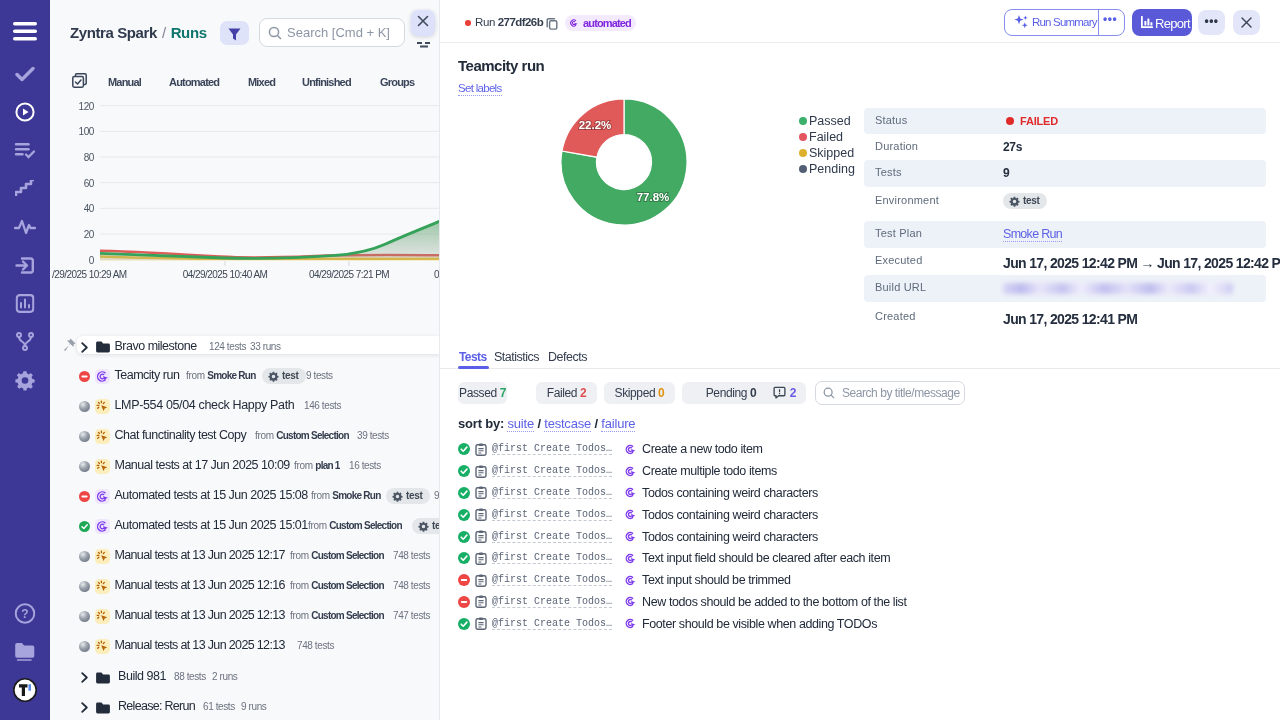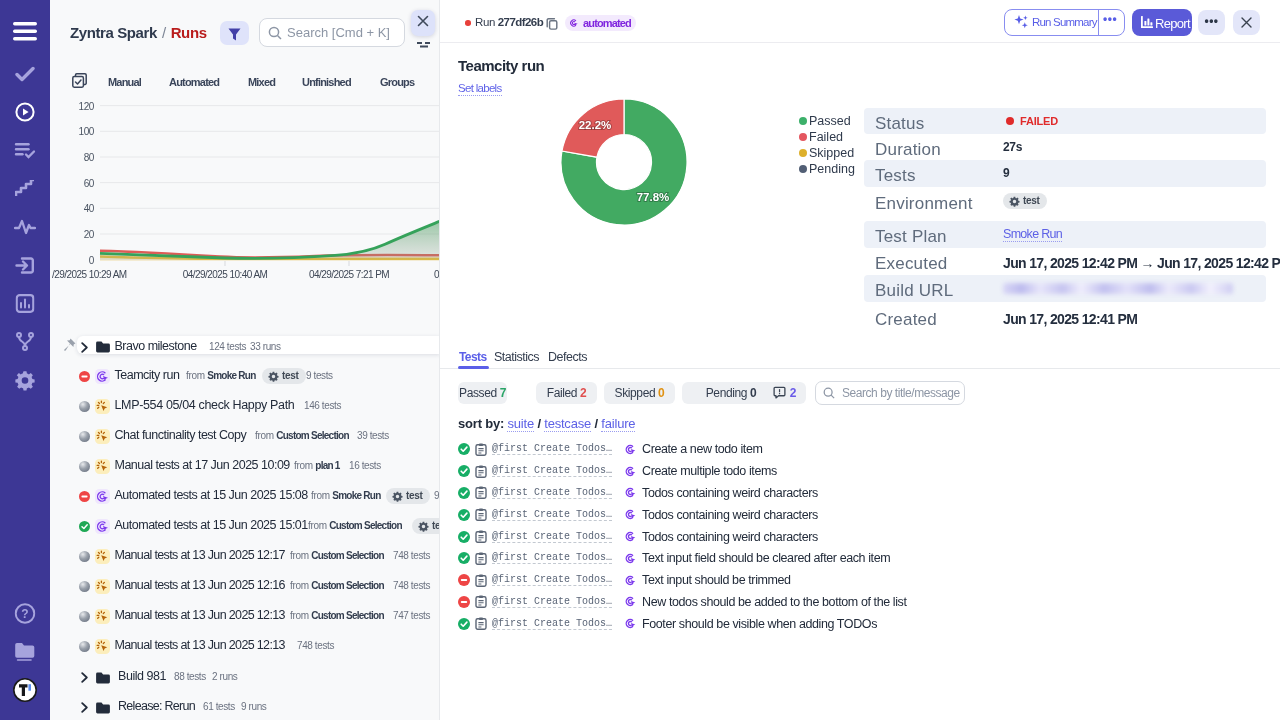--- a/index.html
+++ b/index.html
@@ -23,21 +23,21 @@
 .rfrom b { color:#333d4e; font-size:10px; letter-spacing:-0.75px; }
 .rmeta { position:absolute; font-size:10px; color:#6b7280; white-space:nowrap; letter-spacing:-0.4px; }
 .envchip { position:absolute; height:16px; background:#e4e7ea; border-radius:8px; font-size:10px; font-weight:bold; color:#3f4854; line-height:16px; padding:0 7px 0 20px; letter-spacing:-0.3px; }
 .envchip svg { position:absolute; left:6px; top:2.5px; }
 .fold { position:absolute; font-size:12.5px; color:#222b3a; white-space:nowrap; }
 #runslist { position:absolute; left:-50px; top:0; width:492px; height:720px; }
 #rightpanel { position:absolute; left:440px; top:0; width:840px; height:720px; background:#fff; }
 #rp-head { position:absolute; left:0; top:0; width:840px; height:43px; border-bottom:1px solid #ececf0; }
 .btn { position:absolute; border-radius:8px; font-size:12.5px; }
 .dtl-row { position:absolute; left:424px; width:402px; }
-.dtl-label { position:absolute; left:11px; font-size:17px; color:#5f6b7c; letter-spacing:0.2px; }
+.dtl-label { position:absolute; left:11px; font-size:11px; color:#5f6b7c; letter-spacing:0.2px; }
 .dtl-val { position:absolute; left:139px; font-size:14px; font-weight:bold; color:#242e3e; white-space:nowrap; letter-spacing:-0.65px; }
 .trow { position:absolute; left:18px; white-space:nowrap; display:flex; align-items:center; height:22px; }
 .trow svg { flex:none; }
 .trow .s1 { margin-right:5px; }
 .trow .s2 { margin-right:5px; }
 .trow .s3 { margin:0 5px 0 12px; }
 .trow .mono { font-family:"Liberation Mono", monospace; font-size:10px; color:#5a6577; border-bottom:1px dashed #c3c9d1; }
 .ttl { font-size:12.5px; color:#222b3a; letter-spacing:-0.4px; }
 .chip { position:absolute; top:382px; height:22px; background:#eef0f3; border-radius:6px; font-size:12px; color:#333d4e; text-align:center; line-height:22px; letter-spacing:-0.4px; }
 .chip b { font-weight:bold; }
@@ -106,21 +106,21 @@
         <path fill="#a6a3dd" d="M3 1 h5 l2 2.4 h8.5 a1.8 1.8 0 0 1 1.8 1.8 V14 a1.8 1.8 0 0 1-1.8 1.8 H3 A1.8 1.8 0 0 1 1.2 14 V2.8 A1.8 1.8 0 0 1 3 1 Z"></path>
         <path fill="none" stroke="#a6a3dd" stroke-width="1.6" stroke-linecap="round" d="M3.6 18 H17"></path>
       </svg>
     <svg style="top:678px" width="24" height="24" viewBox="0 0 24 24">
         <circle cx="12" cy="12" r="11.2" fill="#fff" stroke="#1a1a1a" stroke-width="1.6"></circle>
         <path fill="#17181a" d="M6 6.2 H14.5 V9.4 H12 V18 H8.8 V9.4 H6 Z"></path>
         <rect x="15.4" y="6.2" width="2.6" height="6.5" fill="#5b8def"></rect>
       </svg>
   </div>
   <div id="leftpanel">
-    <div id="lp-title">Zyntra Spark<span class="sep">/</span><span style="color:#b91c1c">Runs</span></div>
+    <div id="lp-title">Zyntra Spark<span class="sep">/</span><span style="color:#0f766e">Runs</span></div>
     <div id="filterbtn"><svg style="margin-top:7px" width="13" height="13" viewBox="0 0 13 13">
           <path fill="#4340a8" d="M0.5 0.5 H12.5 L8 6.5 V12.5 L5 10.5 V6.5 Z"></path>
         </svg></div>
     <div id="searchbox"><svg width="14" height="14" viewBox="0 0 14 14">
           <circle cx="6" cy="6" r="4.6" stroke="#8d96a5" stroke-width="1.5" fill="none"></circle>
           <path d="M9.5 9.5 L13 13" stroke="#8d96a5" stroke-width="1.5"></path>
         </svg>Search [Cmd + K]</div>
     <svg class="abs" style="left:22px;top:73px" width="15" height="15" viewBox="0 0 15 15">
         <path d="M3.5 3.5 V2 A1.2 1.2 0 0 1 4.7 0.8 H13 A1.2 1.2 0 0 1 14.2 2 V10.2 A1.2 1.2 0 0 1 13 11.4 H11.5" stroke="#3a455a" stroke-width="1.5" fill="none"></path>
         <rect x="0.8" y="3.6" width="10.6" height="10.6" rx="1.4" stroke="#3a455a" stroke-width="1.5" fill="none"></rect>

